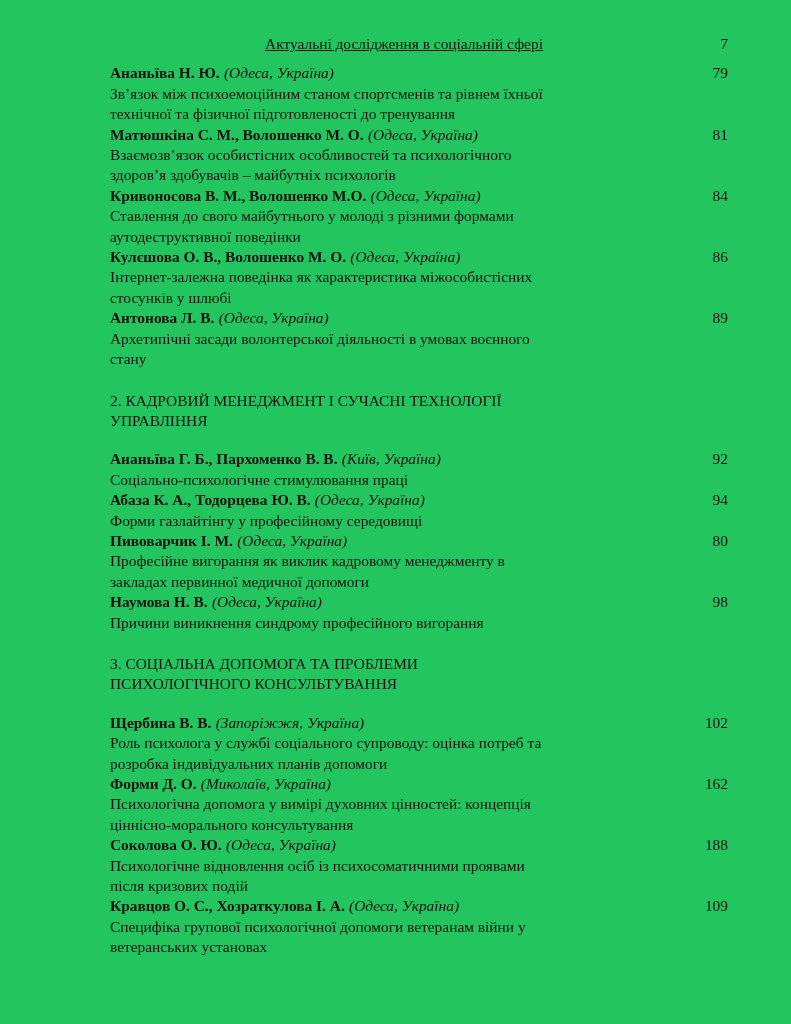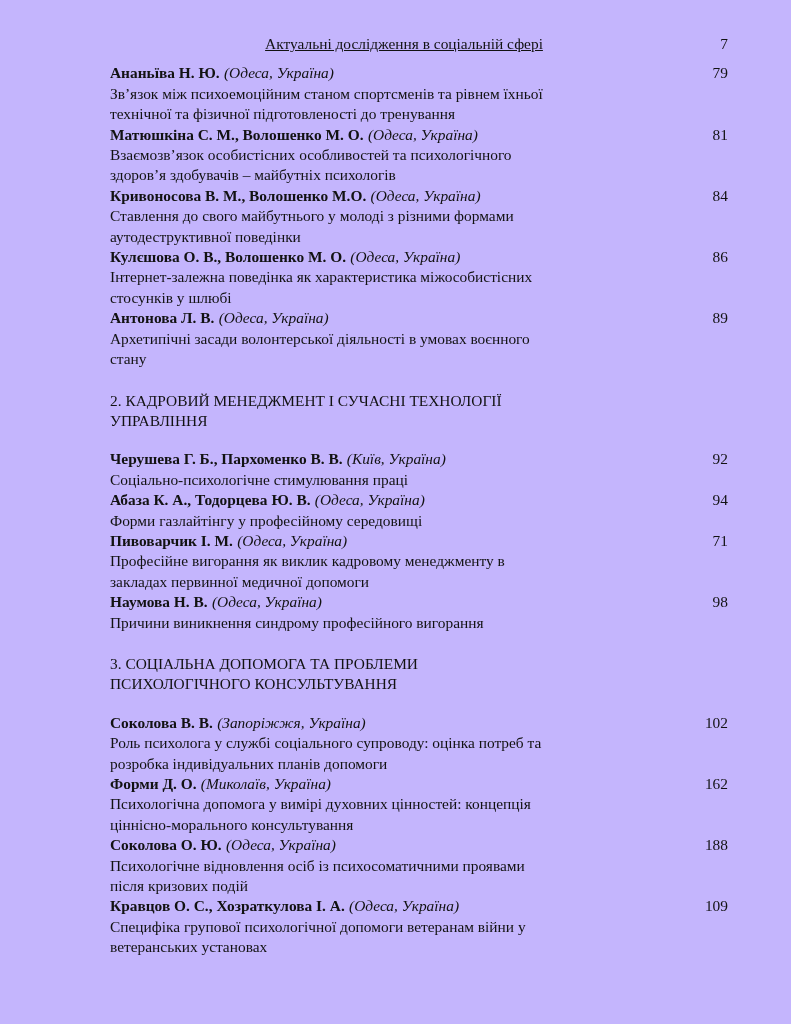--- a/index.html
+++ b/index.html
@@ -5,21 +5,21 @@
   html, body {
     margin: 0;
     padding: 0;
     background: #ffffff;
   }
   .page {
     position: relative;
     box-sizing: border-box;
     width: 791px;
     height: 1024px;
-    background: #c4b5fd;
+    background: #22c55e;
     color: #121212;
     font-family: "Liberation Serif", "DejaVu Serif", serif;
     font-size: 15.4px;
     line-height: 20.4px;
     padding: 34px 63px 0 110px;
     overflow: hidden;
   }
   .header {
     position: relative;
     margin-bottom: 9px;
@@ -120,59 +120,59 @@
       <div class="entry-title">Архетипічні засади волонтерської діяльності  в умовах воєнного
 стану</div>
     </div>
   </div>
 
   <div class="section">
     <div class="section-heading">2. КАДРОВИЙ МЕНЕДЖМЕНТ І СУЧАСНІ ТЕХНОЛОГІЇ
 УПРАВЛІННЯ</div>
     <div class="entry">
       <div class="entry-head">
-        <span class="authors">Черушева Г. Б., Пархоменко В. В.</span>
+        <span class="authors">Ананьїва Г. Б., Пархоменко В. В.</span>
         <span class="location">(Київ, Україна)</span>
         <span class="page-num">92</span>
       </div>
       <div class="entry-title">Соціально-психологічне стимулювання праці</div>
     </div>
     <div class="entry">
       <div class="entry-head">
         <span class="authors">Абаза К. А., Тодорцева Ю. В.</span>
         <span class="location">(Одеса, Україна)</span>
         <span class="page-num">94</span>
       </div>
       <div class="entry-title">Форми газлайтінгу у професійному середовищі</div>
     </div>
     <div class="entry">
       <div class="entry-head">
         <span class="authors">Пивоварчик І. М.</span>
         <span class="location">(Одеса, Україна)</span>
-        <span class="page-num">71</span>
+        <span class="page-num">80</span>
       </div>
       <div class="entry-title">Професійне вигорання як виклик кадровому менеджменту в
 закладах первинної медичної допомоги</div>
     </div>
     <div class="entry">
       <div class="entry-head">
         <span class="authors">Наумова Н. В.</span>
         <span class="location">(Одеса, Україна)</span>
         <span class="page-num">98</span>
       </div>
       <div class="entry-title">Причини виникнення синдрому професійного вигорання</div>
     </div>
   </div>
 
   <div class="section">
     <div class="section-heading">3. СОЦІАЛЬНА ДОПОМОГА ТА ПРОБЛЕМИ
 ПСИХОЛОГІЧНОГО КОНСУЛЬТУВАННЯ</div>
     <div class="entry">
       <div class="entry-head">
-        <span class="authors">Соколова В. В.</span>
+        <span class="authors">Щербина В. В.</span>
         <span class="location">(Запоріжжя, Україна)</span>
         <span class="page-num">102</span>
       </div>
       <div class="entry-title">Роль психолога у службі соціального супроводу: оцінка потреб та
 розробка індивідуальних планів допомоги</div>
     </div>
     <div class="entry">
       <div class="entry-head">
         <span class="authors">Форми Д. О.</span>
         <span class="location">(Миколаїв, Україна)</span>

